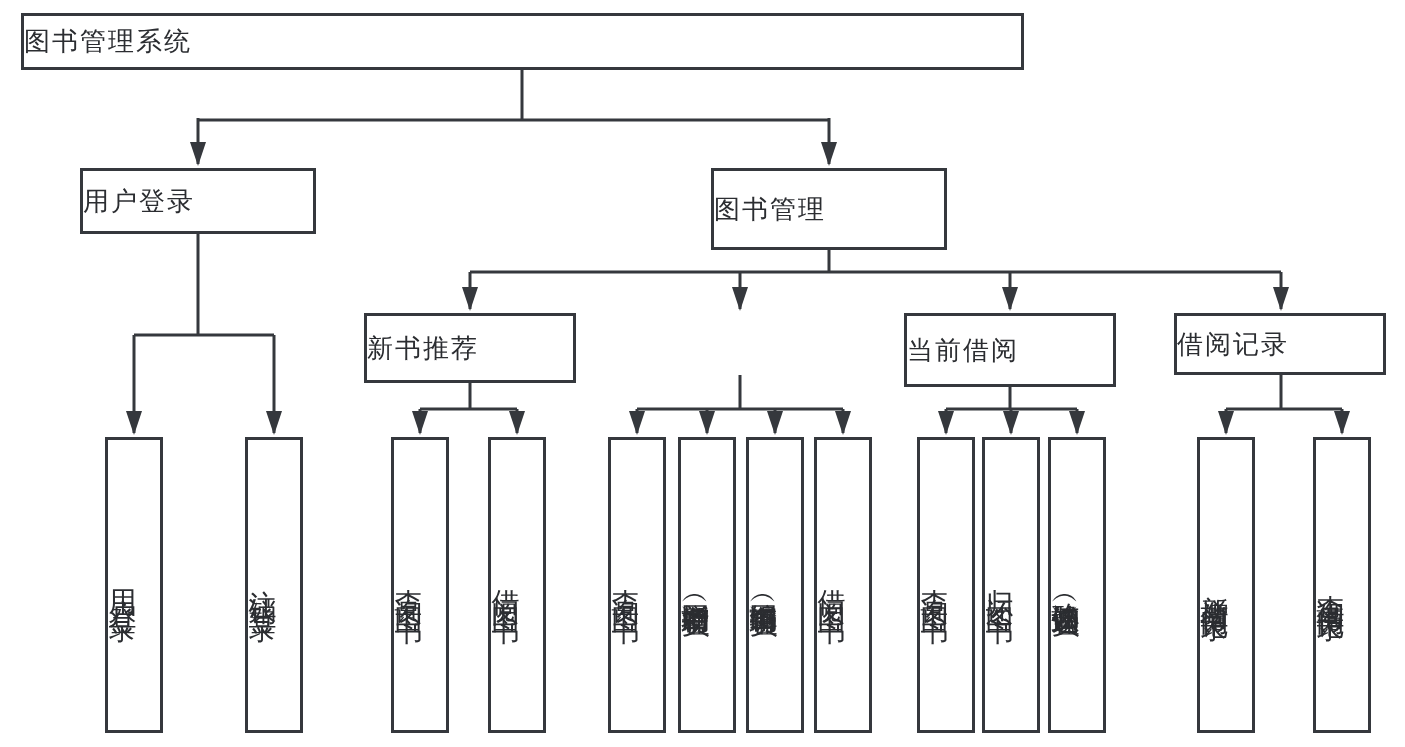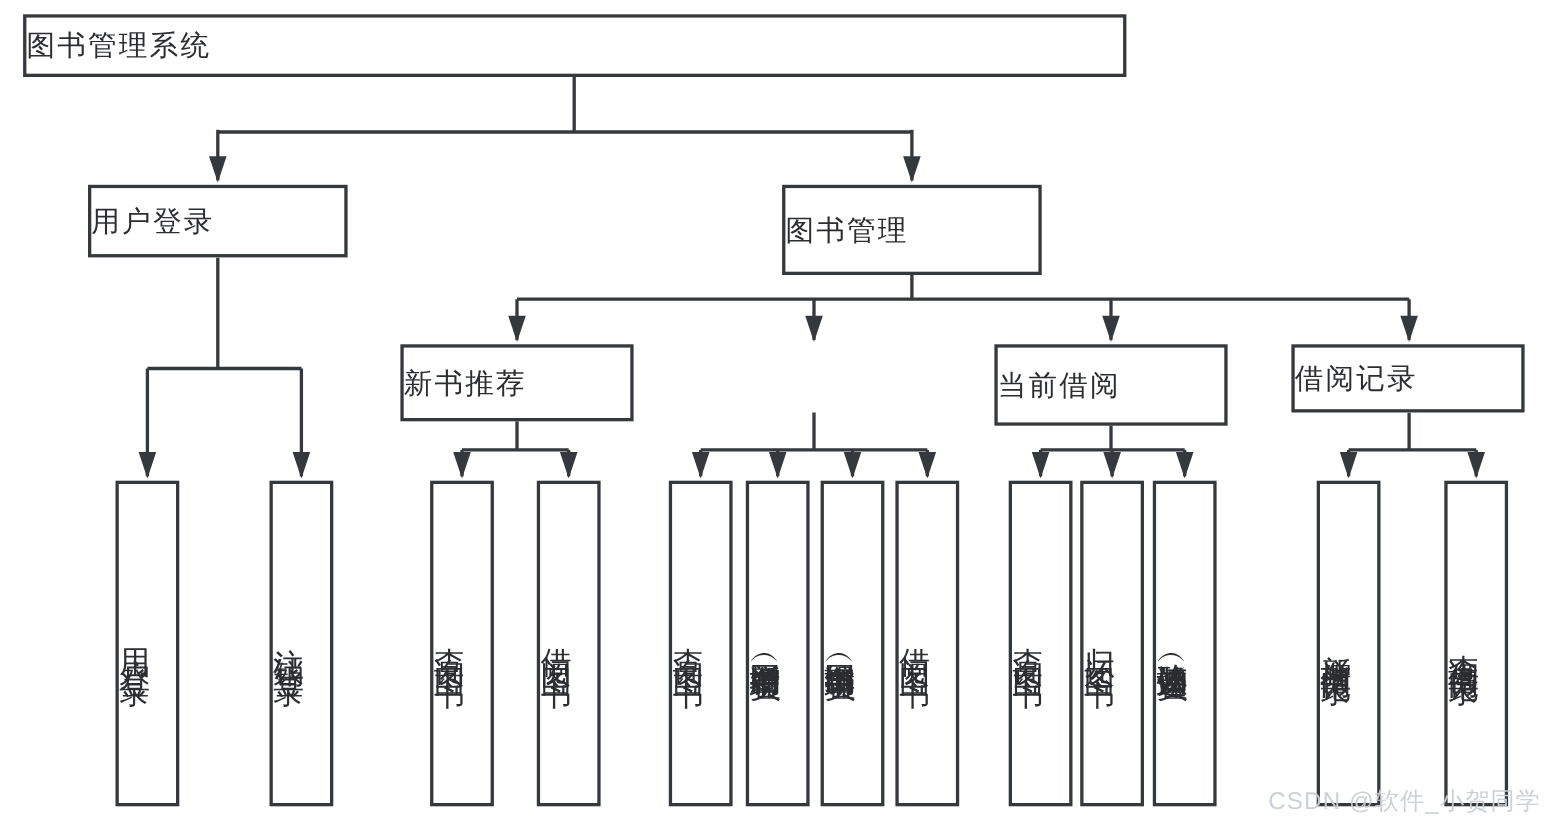--- a/index.html
+++ b/index.html
@@ -157,14 +157,13 @@
     <span style="letter-spacing: 1px;">确认归还（管理员）</span>
   </div>
 
   <div class="node vbox" style="left:1197px; top:437px; width:58px; height:296px">
     <span style="letter-spacing: 4px;">新增借阅记录</span>
   </div>
   <div class="node vbox" style="left:1313px; top:437px; width:58px; height:296px">
     <span style="letter-spacing: 4px;">查询借阅记录</span>
   </div>
 
-  <div class="watermark">CSDN @软件_小贺同学</div>
 </div>
 
 </body></html>

